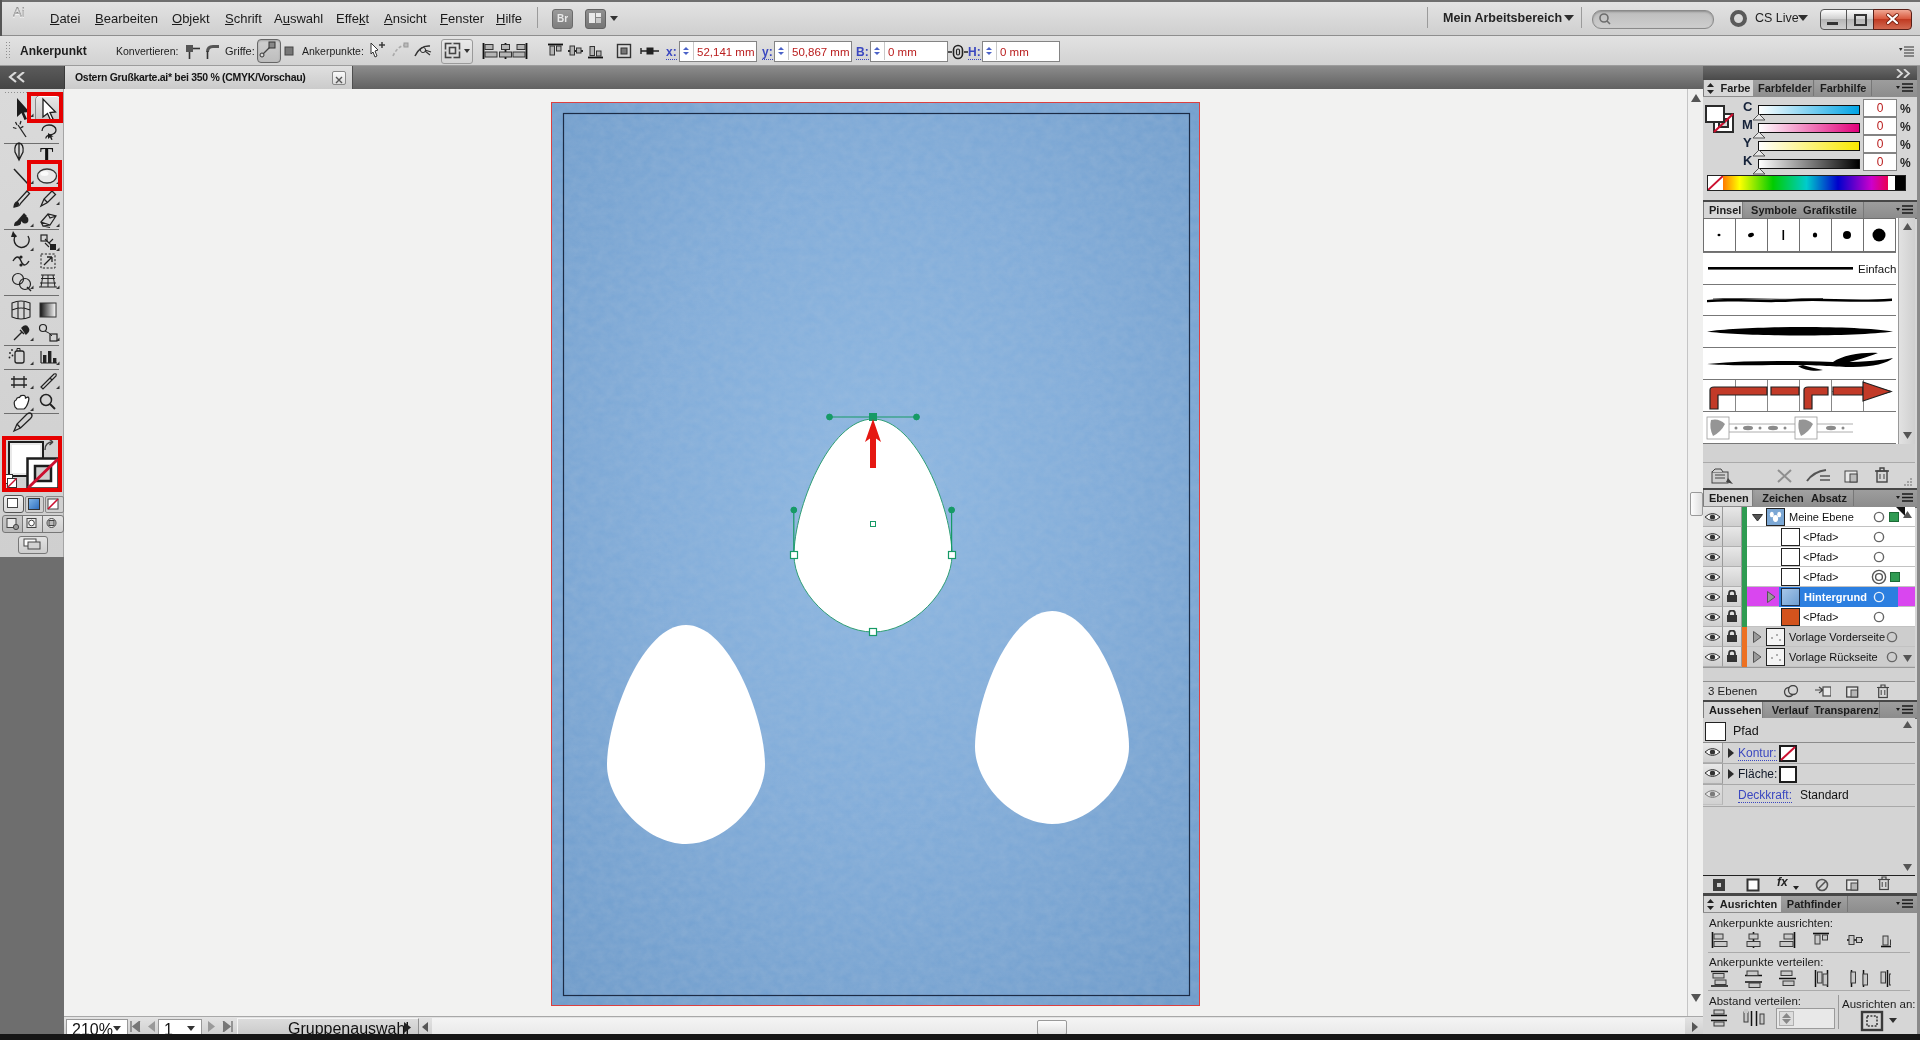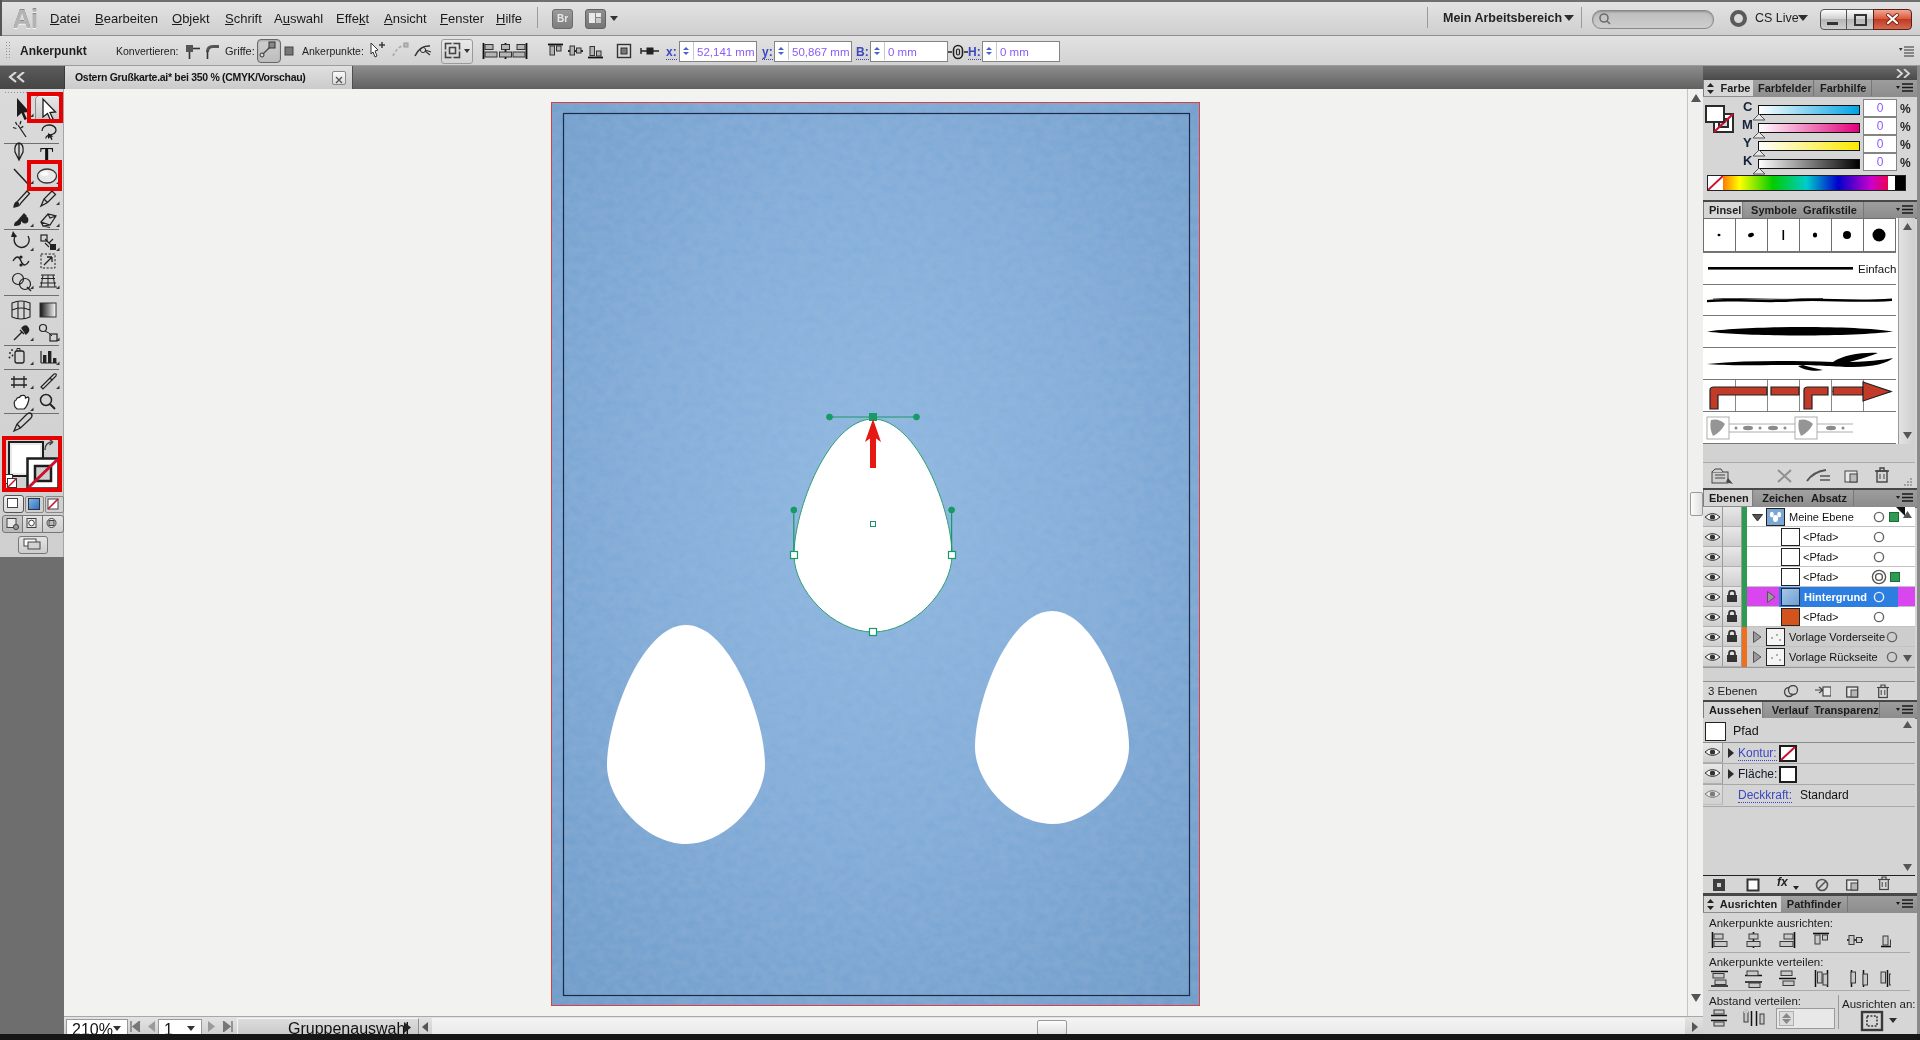--- a/index.html
+++ b/index.html
@@ -1,39 +1,39 @@
 <!DOCTYPE html>
 <html><head>
 <meta charset="utf-8">
 <style>
 html,body{margin:0;padding:0}
 body{width:1920px;height:1040px;overflow:hidden;font-family:"Liberation Sans",sans-serif;background:#d4d4d4;position:relative}
 .a{position:absolute}
 .tx{white-space:nowrap}
 u{text-decoration:underline}
-.f{border:1px solid #848484;background:#fff;font-size:12px;color:#8b5cf6}
+.f{border:1px solid #848484;background:#fff;font-size:12px;color:#b91c1c}
 .spin{width:13px;height:18px;border-right:1px solid #c9c9c9;display:inline-block;vertical-align:top;position:relative}
 .spin:before{content:"";position:absolute;left:3px;top:2px;border:3px solid transparent;border-bottom-color:#4b62c8}
 .spin:after{content:"";position:absolute;left:3px;bottom:2px;border:3px solid transparent;border-top-color:#4b62c8}
 .bl{color:#3b48c0}
 .dots{border-bottom:1px dotted #3b48c0}
 .ptabrow{height:16px;background:linear-gradient(#9d9d9d,#8c8c8c);border-bottom:1px solid #696969}
 .ptab{position:absolute;top:0;height:16px;font-size:11px;font-weight:bold;color:#1c1c1c;text-align:center;line-height:17px;padding:0 5px}
 .ptab.on{background:#d6d6d6;border-right:1px solid #7d7d7d;border-left:1px solid #7d7d7d}
 .ptab.off{background:linear-gradient(#a2a2a2,#8e8e8e);border-right:1px solid #777}
 .pmenu{position:absolute;right:4px;top:3px;width:17px;height:11px}
 .eyebox{position:absolute;width:19px;height:19px;border-right:1px solid #9a9a9a;border-bottom:1px solid #b0b0b0;background:linear-gradient(#e8e8e8,#cfcfcf)}
 </style>
 </head>
 <body>
 
 <div class="a" style="left:0;top:0;width:1920px;height:36px;background:linear-gradient(#e4e4e4,#cfcfcf);border-bottom:1px solid #8e8e8e;box-sizing:border-box">
  <div class="a" style="left:0;top:0;width:1920px;height:2px;background:#6f6f6f"></div>
  <div class="a" style="left:0;top:0;width:2px;height:36px;background:#555"></div>
-    <div class="a tx" style="left:13px;top:5px;font-size:25px;font-weight:bold;color:#b3b3b3;text-shadow:0 1px 0 #f2f2f2, 0 -1px 0 #8a8a8a">Ai</div>
+    <div class="a tx" style="left:13px;top:5px;font-size:13px;font-weight:normal;color:#b3b3b3;text-shadow:0 1px 0 #f2f2f2, 0 -1px 0 #8a8a8a">Ai</div>
  <div class="a tx" style="left:0;top:11px;width:560px;font-size:13px;color:#1a1a1a">
    <span class="a" style="left:50px"><u>D</u>atei</span>
    <span class="a" style="left:95px"><u>B</u>earbeiten</span>
    <span class="a" style="left:172px"><u>O</u>bjekt</span>
    <span class="a" style="left:225px"><u>S</u>chrift</span>
    <span class="a" style="left:274px">A<u>u</u>swahl</span>
    <span class="a" style="left:336px">Effe<u>k</u>t</span>
    <span class="a" style="left:384px"><u>A</u>nsicht</span>
    <span class="a" style="left:440px"><u>F</u>enster</span>
    <span class="a" style="left:496px"><u>H</u>ilfe</span>

